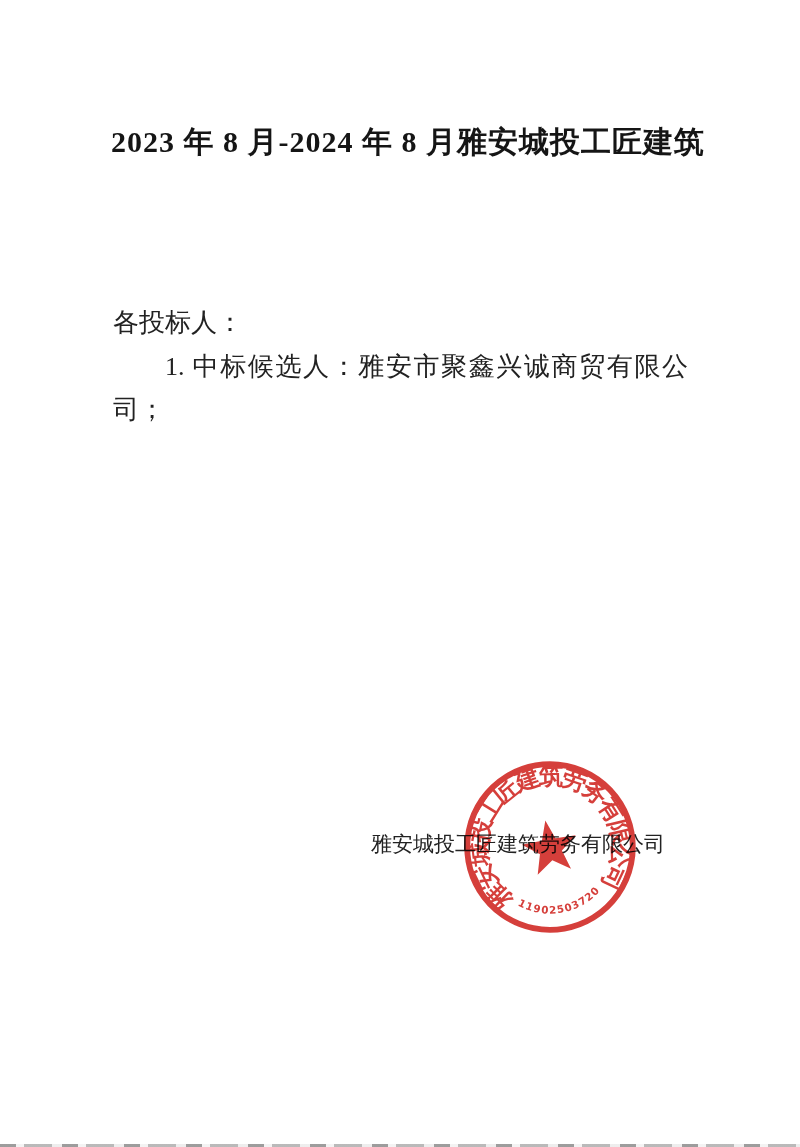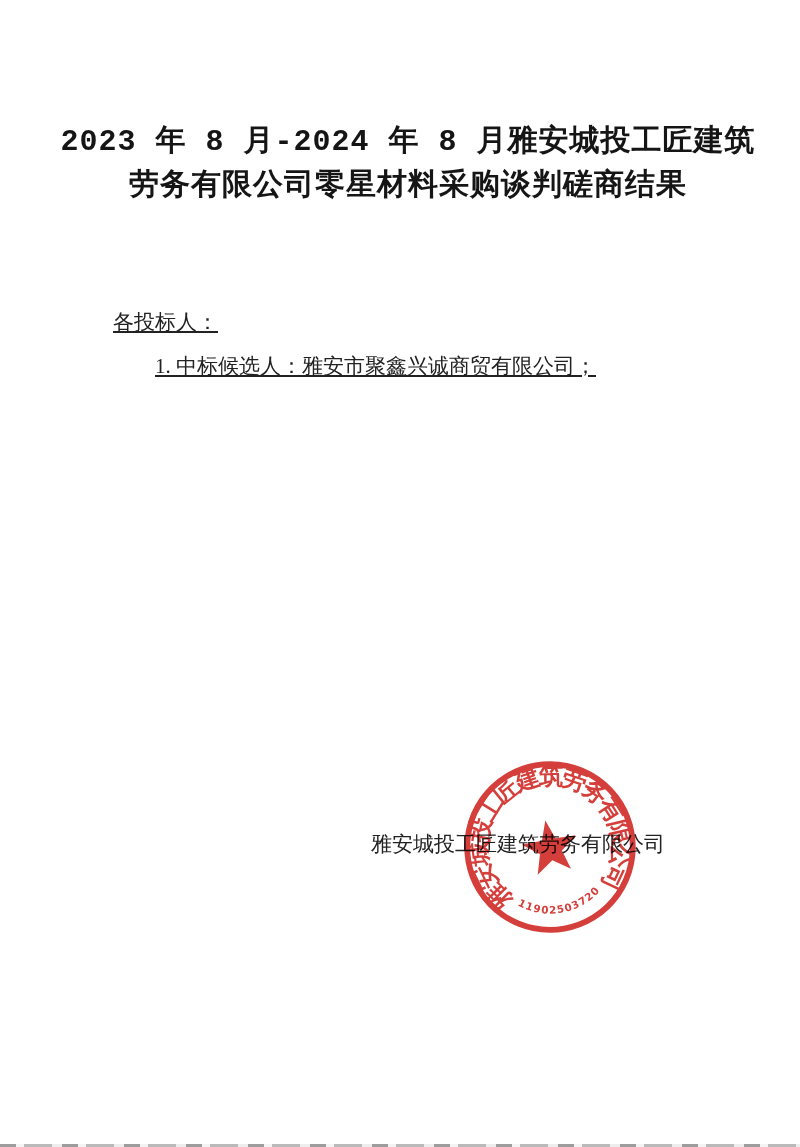--- a/index.html
+++ b/index.html
@@ -15,38 +15,37 @@
     font-family: "Liberation Serif", "DejaVu Serif", serif;
     overflow: hidden;
   }
 
   .doc-title {
     position: absolute;
     top: 120px;
     left: 16px;
     right: 0;
     text-align: center;
-    font-family: Liberation Mono, monospace;
+    font-family: Liberation Serif, serif;
     font-weight: 700;
     font-size: 30px;
     line-height: 44px;
     letter-spacing: 1px;
     color: #151515;
   }
 
   .doc-body {
     position: absolute;
     top: 301px;
     left: 113px;
     width: 575px;
-    font-size: 21px;
+    font-size: 26px;
     line-height: 43.5px;
     text-align: justify;
     color: #222222;
-    text-decoration: underline;
   }
   .doc-body p { margin: 0; text-indent: 2em; }
   .doc-body p.no-indent { text-indent: 0; }
 
   .signature {
     position: absolute;
     top: 823px;
     right: 135px;
     text-align: right;
     font-size: 21px;
@@ -97,21 +96,20 @@
       rgba(45,45,45,0.15) 52px 62px);
   }
 </style>
 </head>
 <body>
 
 <div class="page">
 
   <div class="doc-title">
     <div>2023 年 8 月-2024 年 8 月雅安城投工匠建筑</div>
-    <div>劳务有限公司零星材料采购谈判磋商结果</div>
   </div>
 
   <div class="doc-body">
     <p class="no-indent">各投标人：</p>
     <p>1. 中标候选人：雅安市聚鑫兴诚商贸有限公司；</p>
   </div>
 
   <div class="signature">
     <div>雅安城投工匠建筑劳务有限公司</div>
   </div>

